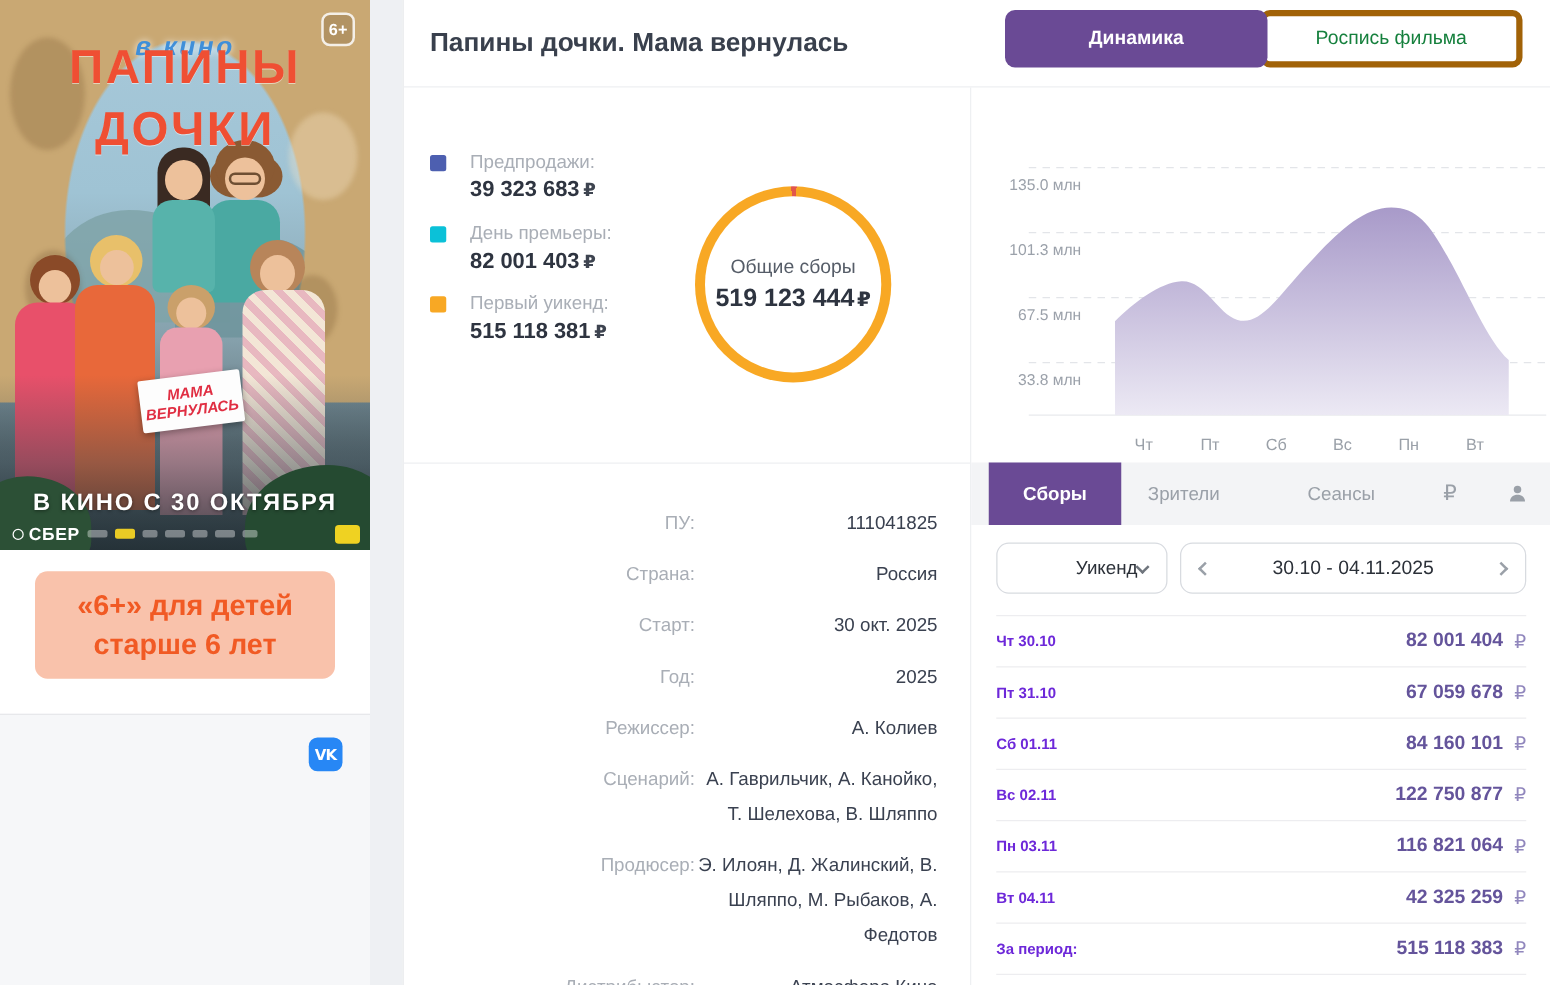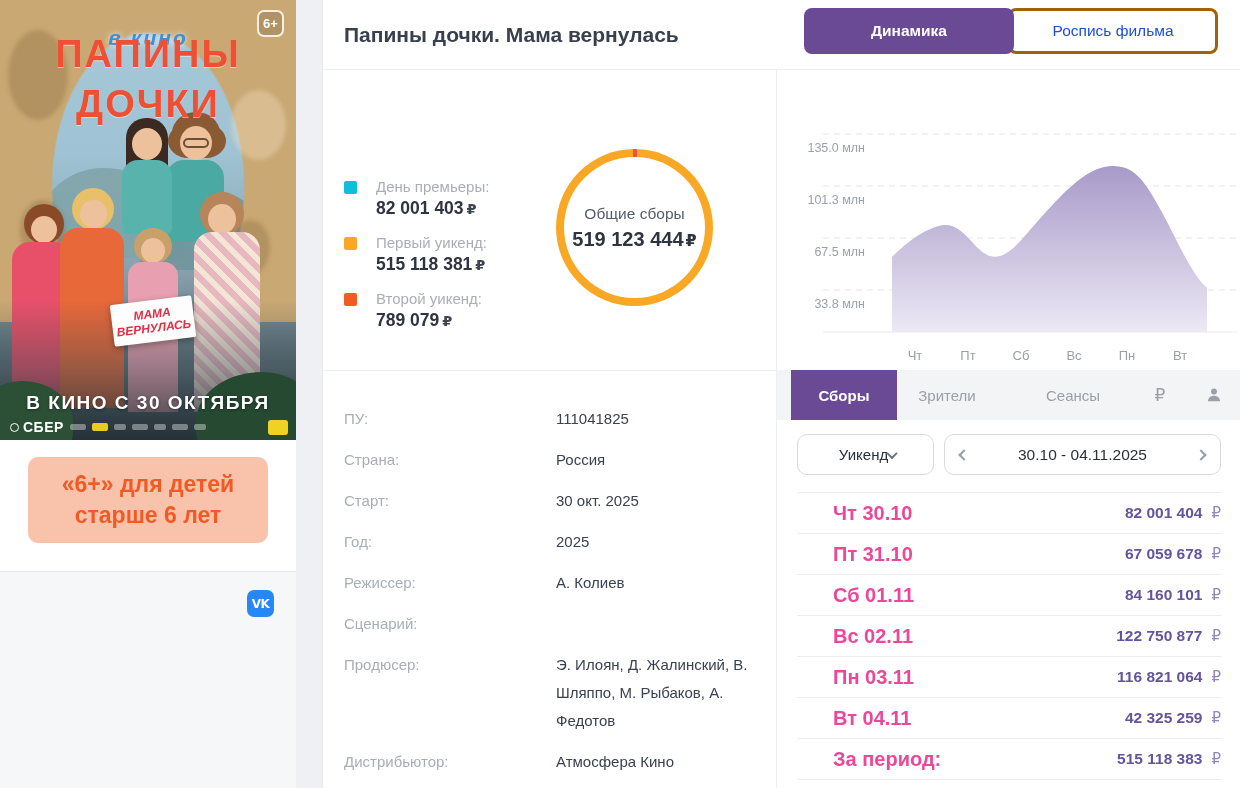--- a/index.html
+++ b/index.html
@@ -63,72 +63,72 @@
     font-family:"DejaVu Sans",sans-serif; letter-spacing:-.5px; cursor:pointer; }
 
   
   .main { position:absolute; left:322px; top:0; width:918px; height:788px; background:#fff; border-left:1px solid #e7e9ec; }
   .header { position:relative; height:70px; border-bottom:1px solid #eef0f2; }
   .page-title { position:absolute; left:21px; top:23px; font-size:21px; font-weight:bold; color:#39404d; }
   .tabs { position:absolute; right:22px; top:8px; display:flex; height:46px; }
   .tab { width:210px; display:flex; align-items:center; justify-content:center; font-size:15.5px;
     border-radius:8px; cursor:pointer; }
   .tab-active { background:#6a4a95; color:#fff; font-weight:bold; z-index:2; }
-  .tab-inactive { background:#fff; border:3px solid #a16207; color:#1d4ed8; margin-left:-6px; z-index:1; }
+  .tab-inactive { background:#fff; border:5px solid #a16207; color:#15803d; margin-left:-6px; z-index:1; }
 
   .col-left { position:absolute; left:0; top:70px; width:454px; height:718px; border-right:1px solid #eef0f2; }
   .stats { position:relative; height:301px; border-bottom:1px solid #eef0f2; }
   .legend-item { position:absolute; left:21px; width:205px; }
   .li-0 { top:51px; } .li-1 { top:108px; } .li-2 { top:164px; } .li-3 { top:220px; }
   .sq { position:absolute; left:0; top:3px; width:13px; height:13px; border-radius:2px; }
   .leg-label { margin-left:32px; color:#a9aeb6; font-size:15px; }
   .leg-value { margin-left:32px; margin-top:3px; font-size:17.5px; font-weight:bold; color:#2e3440; }
   .leg-value .cur { font-size:14.5px; font-weight:bold; color:#3e4450; margin-left:3px; }
 
   .donut { position:absolute; left:233px; top:79px; width:157px; height:157px; border-radius:50%;
     background:conic-gradient(from -1deg, #e2564b 0deg 3deg, #f8a824 3deg 360deg);
     display:flex; align-items:center; justify-content:center; }
   .donut::before { content:""; position:absolute; inset:8px; background:#fff; border-radius:50%; }
   .donut-inner { position:relative; text-align:center; }
   .donut-label { font-size:15.5px; color:#565d68; }
   .donut-value { margin-top:5px; font-size:20px; font-weight:bold; color:#2e3440; }
   .donut-value .cur { font-size:16px; margin-left:2px; }
 
   .details { padding:34px 26px 0 21px; }
-  .drow { display:flex; margin-bottom:13px; font-size:15px; line-height:28px; }
+  .drow { display:flex; margin-bottom:13px; font-size:15px; line-height:28px;text-align:right; }
   .dlabel { width:212px; flex:none; color:#a9aeb6; }
   .dvalue { flex:1; color:#3a4150; }
 
   .col-right { position:absolute; left:454px; top:70px; width:464px; height:718px; }
   .chart-svg { display:block; width:464px; height:300px; }
   .ytick { font-size:12.5px; fill:#9ba1aa; }
   .xtick { font-size:13px; fill:#9aa0a8; }
 
   .subtabs { position:relative; height:50px; background:#f3f4f6; }
   .stab { position:absolute; top:0; height:50px; display:flex; align-items:center; justify-content:center;
     font-size:15px; color:#9aa0a8; cursor:pointer; }
   .stab-active { left:14px; width:106px; background:#6a4a95; color:#fff; font-weight:bold; }
   .stab-viewers { left:128px; width:84px; }
   .stab-sessions { left:254px; width:84px; }
   .stab-ruble { left:368px; width:30px; font-size:17px; color:#9aa0a8; }
   .stab-person { left:422px; width:30px; }
 
   .filters { display:flex; gap:10px; margin:14px 20px 0 20px; height:41px; }
   .pill { border:1px solid #d8dbe0; border-radius:10px; background:#fff; display:flex; align-items:center; cursor:pointer; }
-  .pill-period { width:137px; padding:0 15px 0 19px; justify-content:center; font-size:15px; color:#2b3038; }
+  .pill-period { width:137px; padding:0 15px 0 19px; justify-content:flex-end; font-size:15px; color:#2b3038; }
   .pill-date { flex:1; padding:0 15px; justify-content:space-between; }
   .date-text { font-size:15.5px; color:#2b3038; }
   .chev { width:8px; height:8px; flex:none; }
   .chev-down { border-right:2px solid #6f757d; border-bottom:2px solid #6f757d; transform:rotate(45deg) translate(-1px,-1px); }
   .chev-left { border-left:2px solid #9aa0a8; border-bottom:2px solid #9aa0a8; transform:rotate(45deg); }
   .chev-right { border-right:2px solid #9aa0a8; border-top:2px solid #9aa0a8; transform:rotate(45deg); }
 
   .table { margin:17px 20px 0 20px; border-top:1px solid #ededf0; }
   .trow { height:41px; display:flex; align-items:center; justify-content:space-between; border-bottom:1px solid #ededf0; }
-  .tlabel { font-size:20px; font-weight:bold; color:#ec4899;margin-left:36px; }
+  .tlabel { font-size:12px; font-weight:bold; color:#6d28d9; }
   .tvalue { display:flex; align-items:center; gap:9px; font-size:15.5px; font-weight:bold; color:#64549b; }
   .tvalue .cur { color:#9187bd; font-weight:normal; font-size:15px; }
 </style>
 </head>
 <body>
 
 <div class="sidebar">
   <div class="poster">
     <div class="mountain"></div>
     <div class="mountain2"></div>
@@ -211,35 +211,35 @@
   <div class="header">
     <div class="page-title">Папины дочки. Мама вернулась</div>
     <div class="tabs">
       <div class="tab tab-active">Динамика</div>
       <div class="tab tab-inactive">Роспись фильма</div>
     </div>
   </div>
 
   <div class="col-left">
     <div class="stats">
+      <div class="legend-item li-0">
+        <span class="sq" style="background: rgb(77, 95, 176);"></span>
+        <div class="leg-label">Предпродажи:</div>
+        <div class="leg-value"><span>39 323 683</span><span class="cur">₽</span></div>
+      </div>
       <div class="legend-item li-1">
         <span class="sq" style="background: rgb(11, 193, 216);"></span>
         <div class="leg-label">День премьеры:</div>
         <div class="leg-value"><span>82 001 403</span><span class="cur">₽</span></div>
       </div>
       <div class="legend-item li-2">
         <span class="sq" style="background: rgb(248, 168, 36);"></span>
         <div class="leg-label">Первый уикенд:</div>
         <div class="leg-value"><span>515 118 381</span><span class="cur">₽</span></div>
       </div>
-      <div class="legend-item li-3">
-        <span class="sq" style="background: rgb(242, 92, 34);"></span>
-        <div class="leg-label">Второй уикенд:</div>
-        <div class="leg-value"><span>789 079</span><span class="cur">₽</span></div>
-      </div>
 
       <div class="donut">
         <div class="donut-inner">
           <div class="donut-label">Общие сборы</div>
           <div class="donut-value"><span>519 123 444</span><span class="cur">₽</span></div>
         </div>
       </div>
     </div>
 
     <div class="details">
@@ -258,20 +258,21 @@
       <div class="drow">
           <div class="dlabel">Год:</div>
           <div class="dvalue">2025</div>
         </div>
       <div class="drow">
           <div class="dlabel">Режиссер:</div>
           <div class="dvalue">А. Колиев</div>
         </div>
       <div class="drow">
           <div class="dlabel">Сценарий:</div>
+          <div class="dvalue">А. Гаврильчик, А. Канойко, Т. Шелехова, В. Шляппо</div>
         </div>
       <div class="drow">
           <div class="dlabel">Продюсер:</div>
           <div class="dvalue">Э. Илоян, Д. Жалинский, В. Шляппо, М. Рыбаков, А. Федотов</div>
         </div>
       <div class="drow">
           <div class="dlabel">Дистрибьютор:</div>
           <div class="dvalue">Атмосфера Кино</div>
         </div>
     </div>

